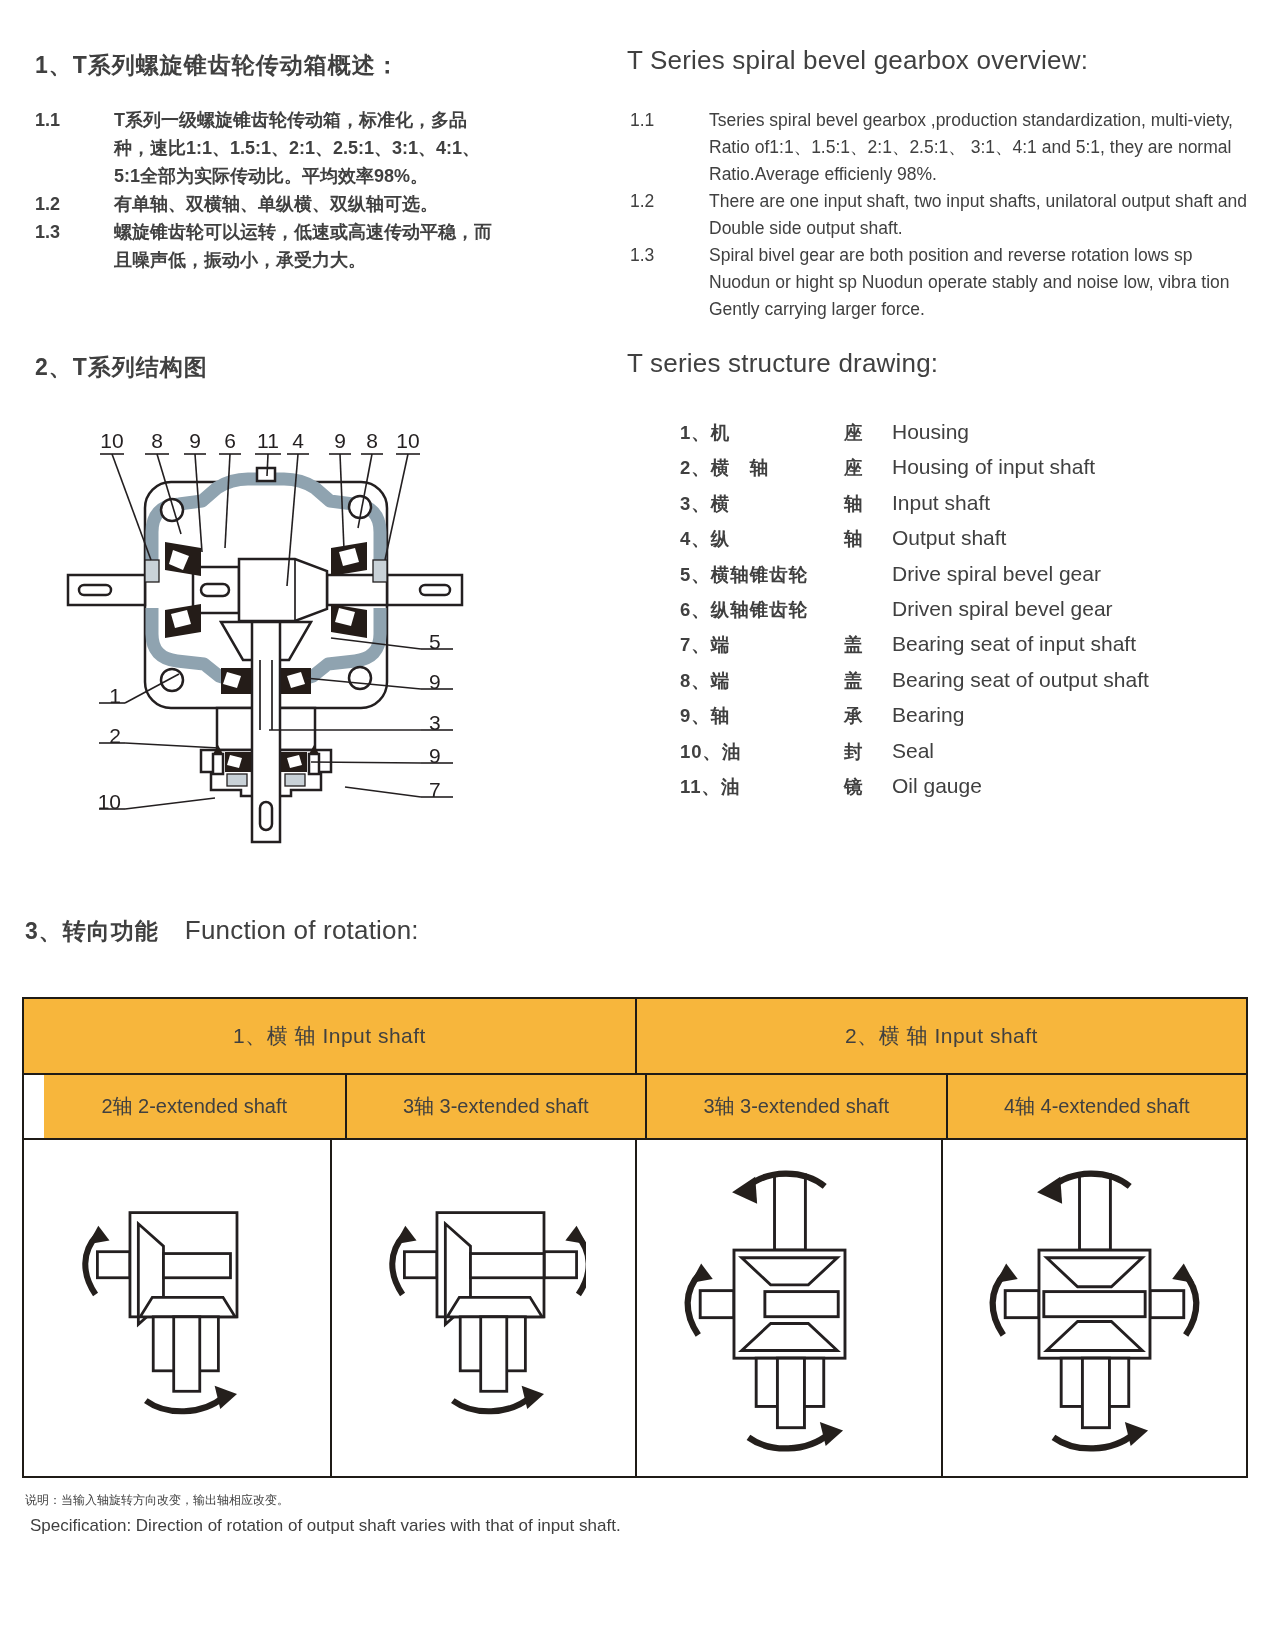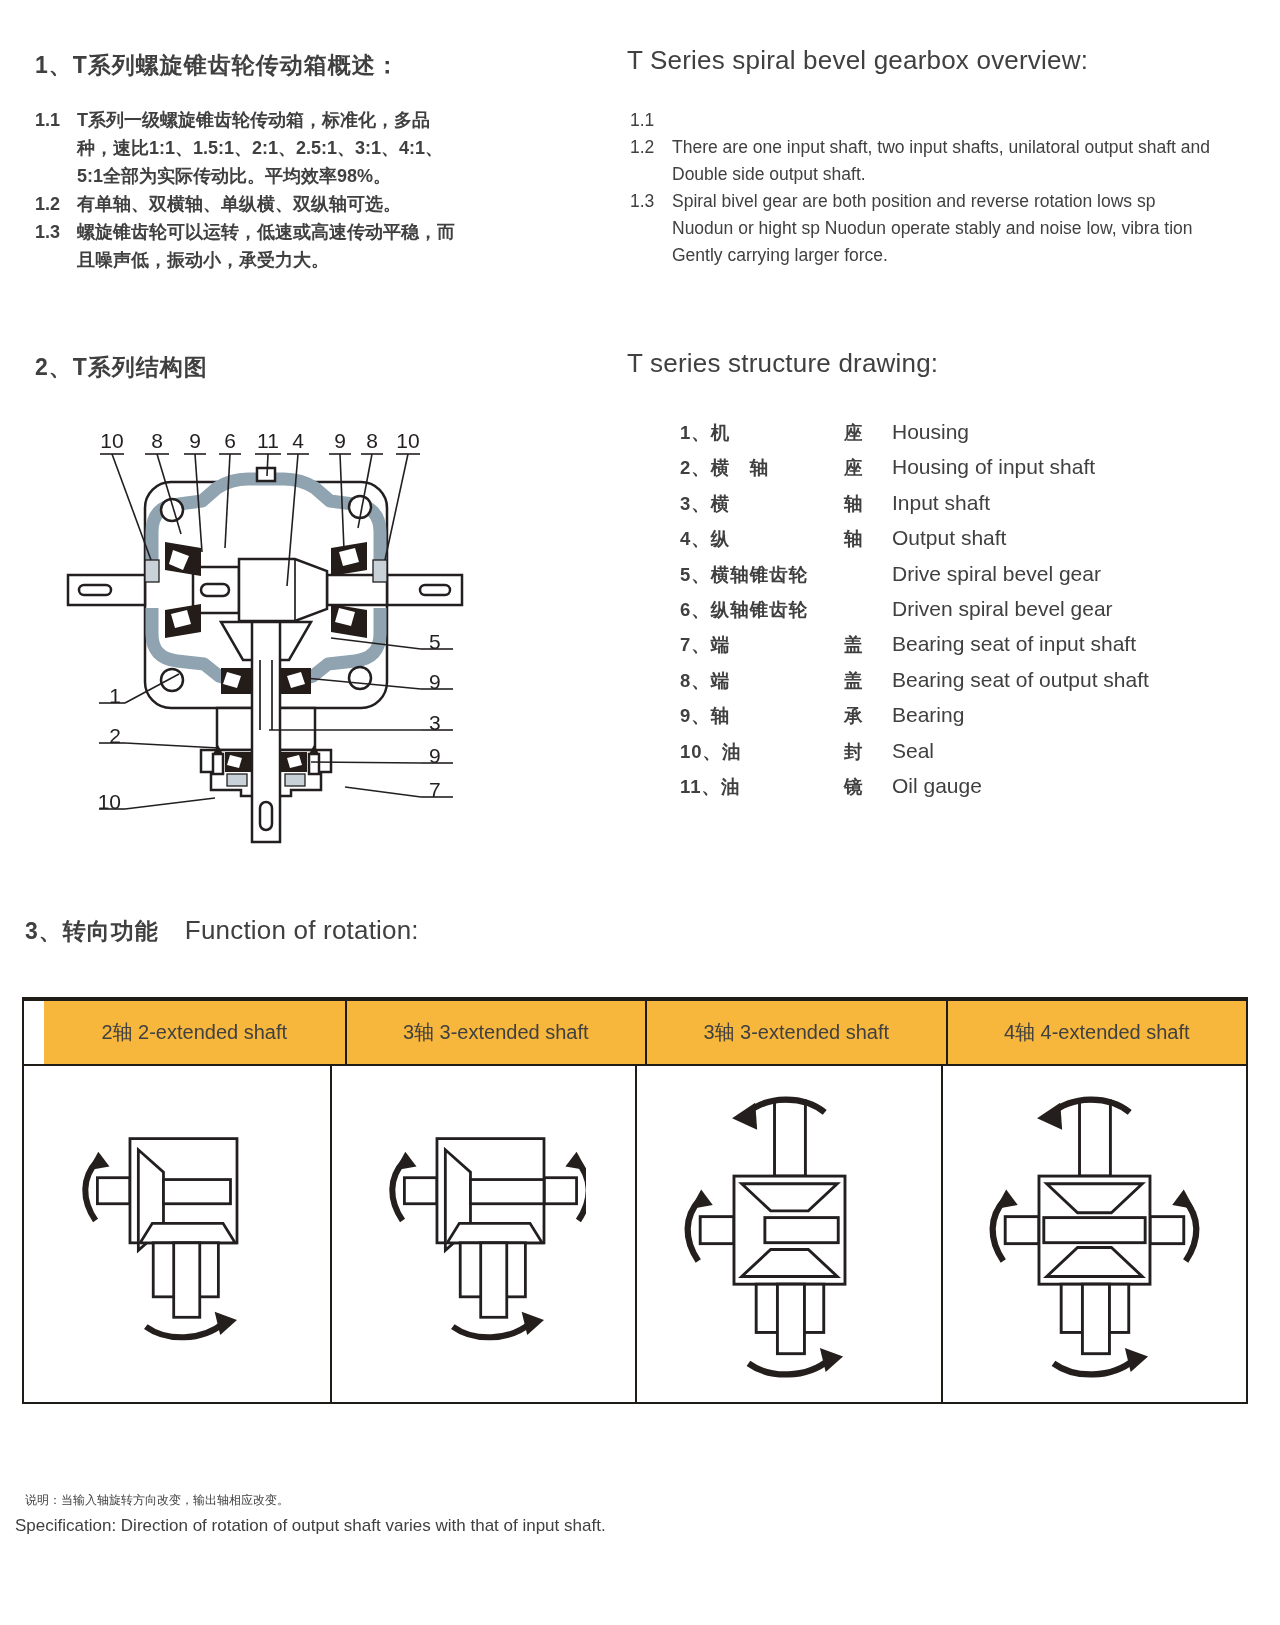--- a/index.html
+++ b/index.html
@@ -6,21 +6,21 @@
   .page{
     position:relative;width:1280px;height:1625px;background:#fff;
     font-family:"Liberation Sans","DejaVu Sans",sans-serif;color:#404040;overflow:hidden;
   }
   .abs{position:absolute;}
   
   .h-zh{font-size:23px;font-weight:bold;letter-spacing:1px;}
   .h-en{font-size:26px;font-weight:500;letter-spacing:0.2px;}
   
   .ov-list{display:flex;flex-direction:column;}
-  .ov-item{display:flex;align-items:flex-start;}
+  .ov-item{display:flex;align-items:flex-start;gap:37px;}
   .ov-num{flex:0 0 42px;}
   .ov-text{white-space:pre-line;}
   .zh-list{font-size:18px;line-height:28px;font-weight:bold;width:530px;}
   .en-list{font-size:17.5px;line-height:27px;width:620px;}
   
   .parts{display:flex;flex-direction:column;}
   .part-row{display:grid;grid-template-columns:152px 36px auto;align-items:baseline;height:35.4px;gap:12px;}
   .part-zh{font-size:18.5px;font-weight:bold;letter-spacing:1px;}
   .part-last{font-size:18.5px;font-weight:bold;}
   .part-en{font-size:21px;}
@@ -74,20 +74,23 @@
       </div>
       <div class="ov-item">
         <span class="ov-num">1.3</span>
         <span class="ov-text">螺旋锥齿轮可以运转，低速或高速传动平稳，而
 且噪声低，振动小，承受力大。</span>
       </div>
     </div>
   <div class="abs ov-list en-list" style="left:630px;top:107px;">
       <div class="ov-item">
         <span class="ov-num">1.1</span>
+        <span class="ov-text">Tseries spiral bevel gearbox ,production standardization, multi-viety,
+Ratio of1:1、1.5:1、2:1、2.5:1、 3:1、4:1 and 5:1, they are normal
+Ratio.Average efficienly 98%.</span>
       </div>
       <div class="ov-item">
         <span class="ov-num">1.2</span>
         <span class="ov-text">There are one input shaft, two input shafts, unilatoral output shaft and
 Double side output shaft.</span>
       </div>
       <div class="ov-item">
         <span class="ov-num">1.3</span>
         <span class="ov-text">Spiral bivel gear are both position and reverse rotation lows sp
 Nuodun or hight sp Nuodun operate stably and noise low, vibra tion
@@ -290,20 +293,24 @@
         <span class="part-last">镜</span>
         <span class="part-en">Oil gauge</span>
       </div>
     </div>
 
   <div class="abs s3h" style="left:25px;top:915px;">
     <span class="h-zh">3、转向功能</span><span class="h-en">Function of rotation:</span>
   </div>
 
   <div class="abs rot-table" style="left:22px;top:997px;width:1226px;">
+    <div class="rt-row rt-groups">
+      <div class="rt-cell rt-head">1、横 轴 Input shaft</div>
+      <div class="rt-cell rt-head">2、横 轴 Input shaft</div>
+    </div>
     <div class="rt-row rt-cols">
       <div class="rt-cell rt-sub">2轴 2-extended shaft</div>
       <div class="rt-cell rt-sub">3轴 3-extended shaft</div>
       <div class="rt-cell rt-sub">3轴 3-extended shaft</div>
       <div class="rt-cell rt-sub">4轴 4-extended shaft</div>
     </div>
     <div class="rt-row rt-body">
 
       <div class="rt-cell rt-diag">
         <svg width="205" height="228" viewBox="0 0 220 245">
@@ -378,15 +385,15 @@
           <polygon class="arrh" points="196,120 208,104 219,124"></polygon>
           <path class="arr" d="M 73,284 C 95,300 133,300 157,280"></path>
           <polygon class="arrh" points="147,268 171,277 153,293"></polygon>
         </svg>
       </div>
 
     </div>
   </div>
 
   <div class="abs note-zh" style="left:25px;top:1492px;">说明：当输入轴旋转方向改变，输出轴相应改变。</div>
-  <div class="abs note-en" style="left:15px;top:1516px;">Specification: Direction of rotation of output shaft varies with that of input shaft.</div>
+  <div class="abs note-en" style="left:30px;top:1516px;">Specification: Direction of rotation of output shaft varies with that of input shaft.</div>
 
 </div>
 
 </body></html>

